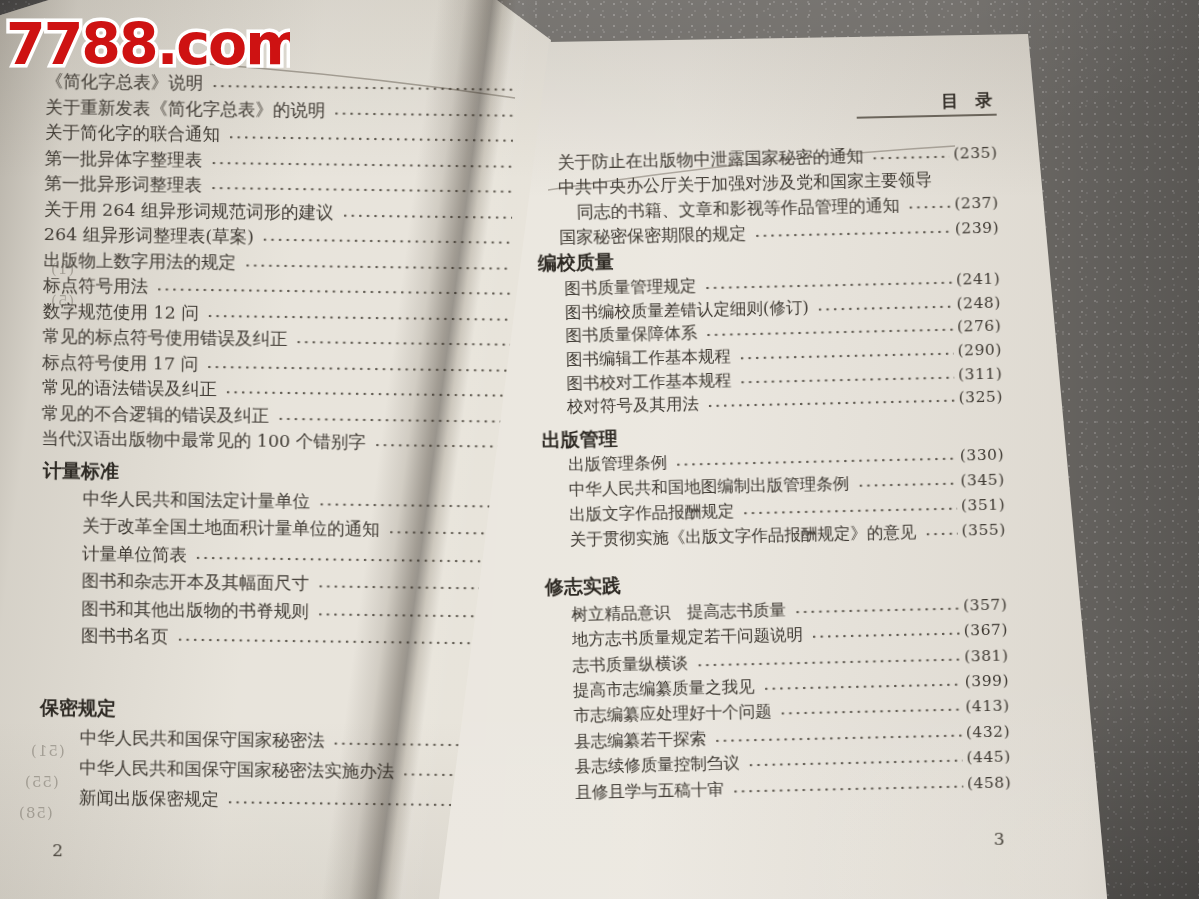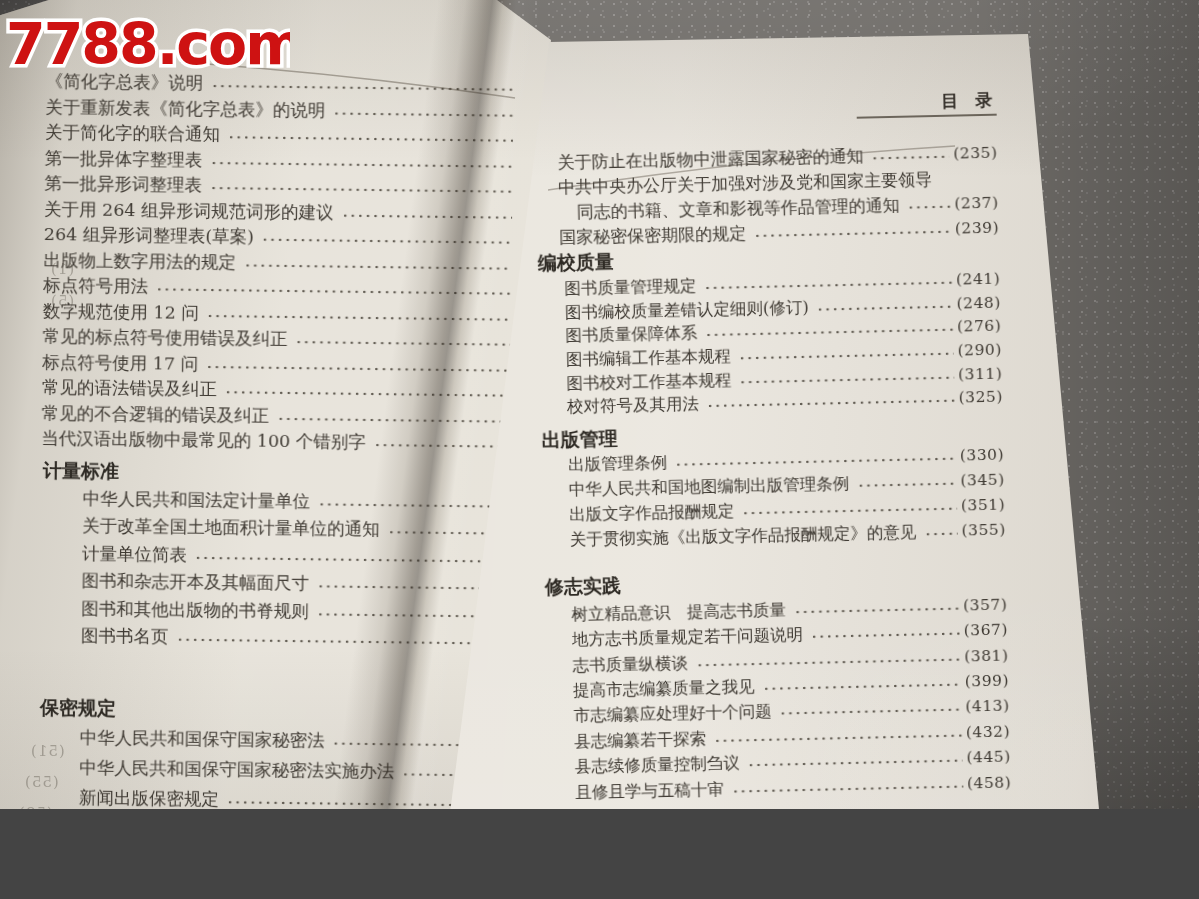--- a/index.html
+++ b/index.html
@@ -1,17 +1,17 @@
 <!DOCTYPE html>
 <html><head>
 <meta charset="utf-8">
 <style>
   html,body{margin:0;padding:0;background:#444;}
   .photo{
-    position:relative; width:1199px; height:809px; overflow:hidden;
+    position:relative; width:1199px; height:899px; overflow:hidden;
     font-family:"DejaVu Serif","Liberation Serif",serif;
     -webkit-font-smoothing:antialiased;
   }
   
   .fabric{
     position:absolute; inset:0; z-index:0;
     background-color:#6f6c68;
     background-image:
       radial-gradient(circle at 3px 4px, rgba(255,255,255,.22) .8px, transparent 1.3px),
       radial-gradient(circle at 9px 2px, rgba(255,255,255,.14) .7px, transparent 1.2px),

